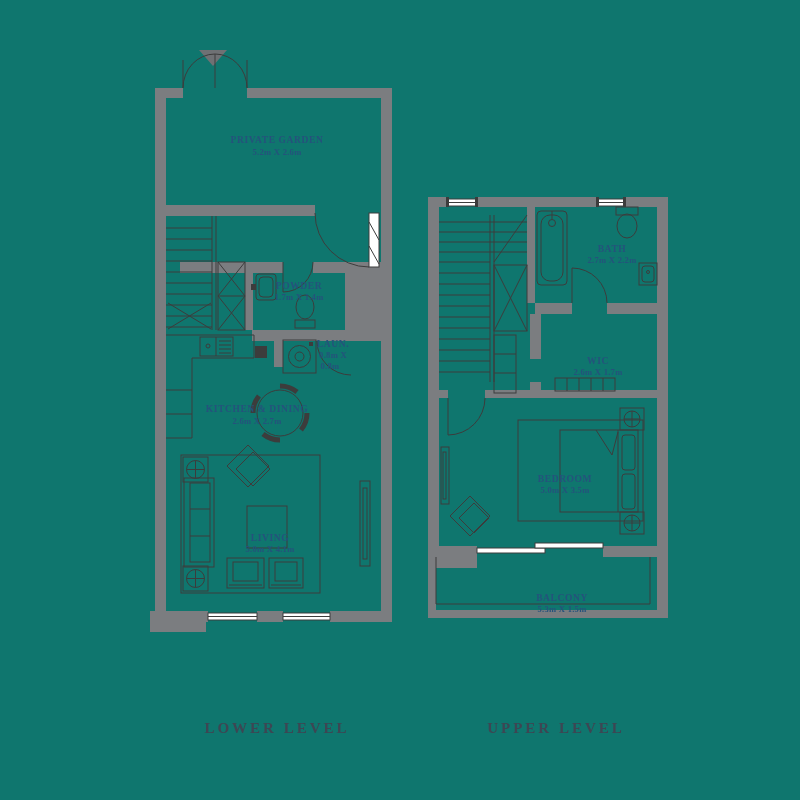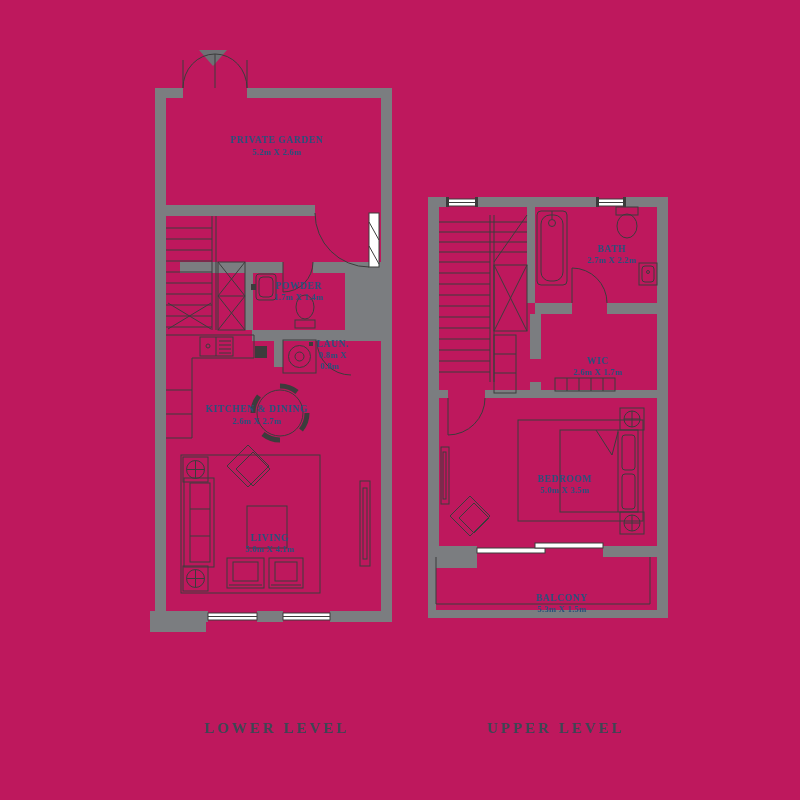--- a/index.html
+++ b/index.html
@@ -1,16 +1,16 @@
 <!DOCTYPE html>
 <html><head>
 <meta charset="utf-8">
 <style>
   html,body{margin:0;padding:0;background:#ffffff;}
-  .stage{position:relative;width:800px;height:800px;background:#be185d;overflow:hidden;}
+  .stage{position:relative;width:800px;height:800px;background:#0f766e;overflow:hidden;}
   svg{position:absolute;left:0;top:0;}
   .wall{fill:#7b7d80;stroke:none;}
   .ln{fill:none;stroke:#3c3c3c;stroke-width:1;}
   .lnw{fill:#ffffff;stroke:#3c3c3c;stroke-width:1;}
   .thick{fill:none;stroke:#3c3c3c;stroke-width:5;}
   .dark{fill:#3c3c3c;stroke:none;}
   .tri{fill:#6f7174;stroke:none;}
   .room-label{font-family:"Liberation Serif",serif;font-weight:bold;font-size:9.5px;
               letter-spacing:0.6px;fill:#25527c;text-anchor:middle;}
   .room-dims{font-family:"Liberation Serif",serif;font-weight:bold;font-size:8.5px;

